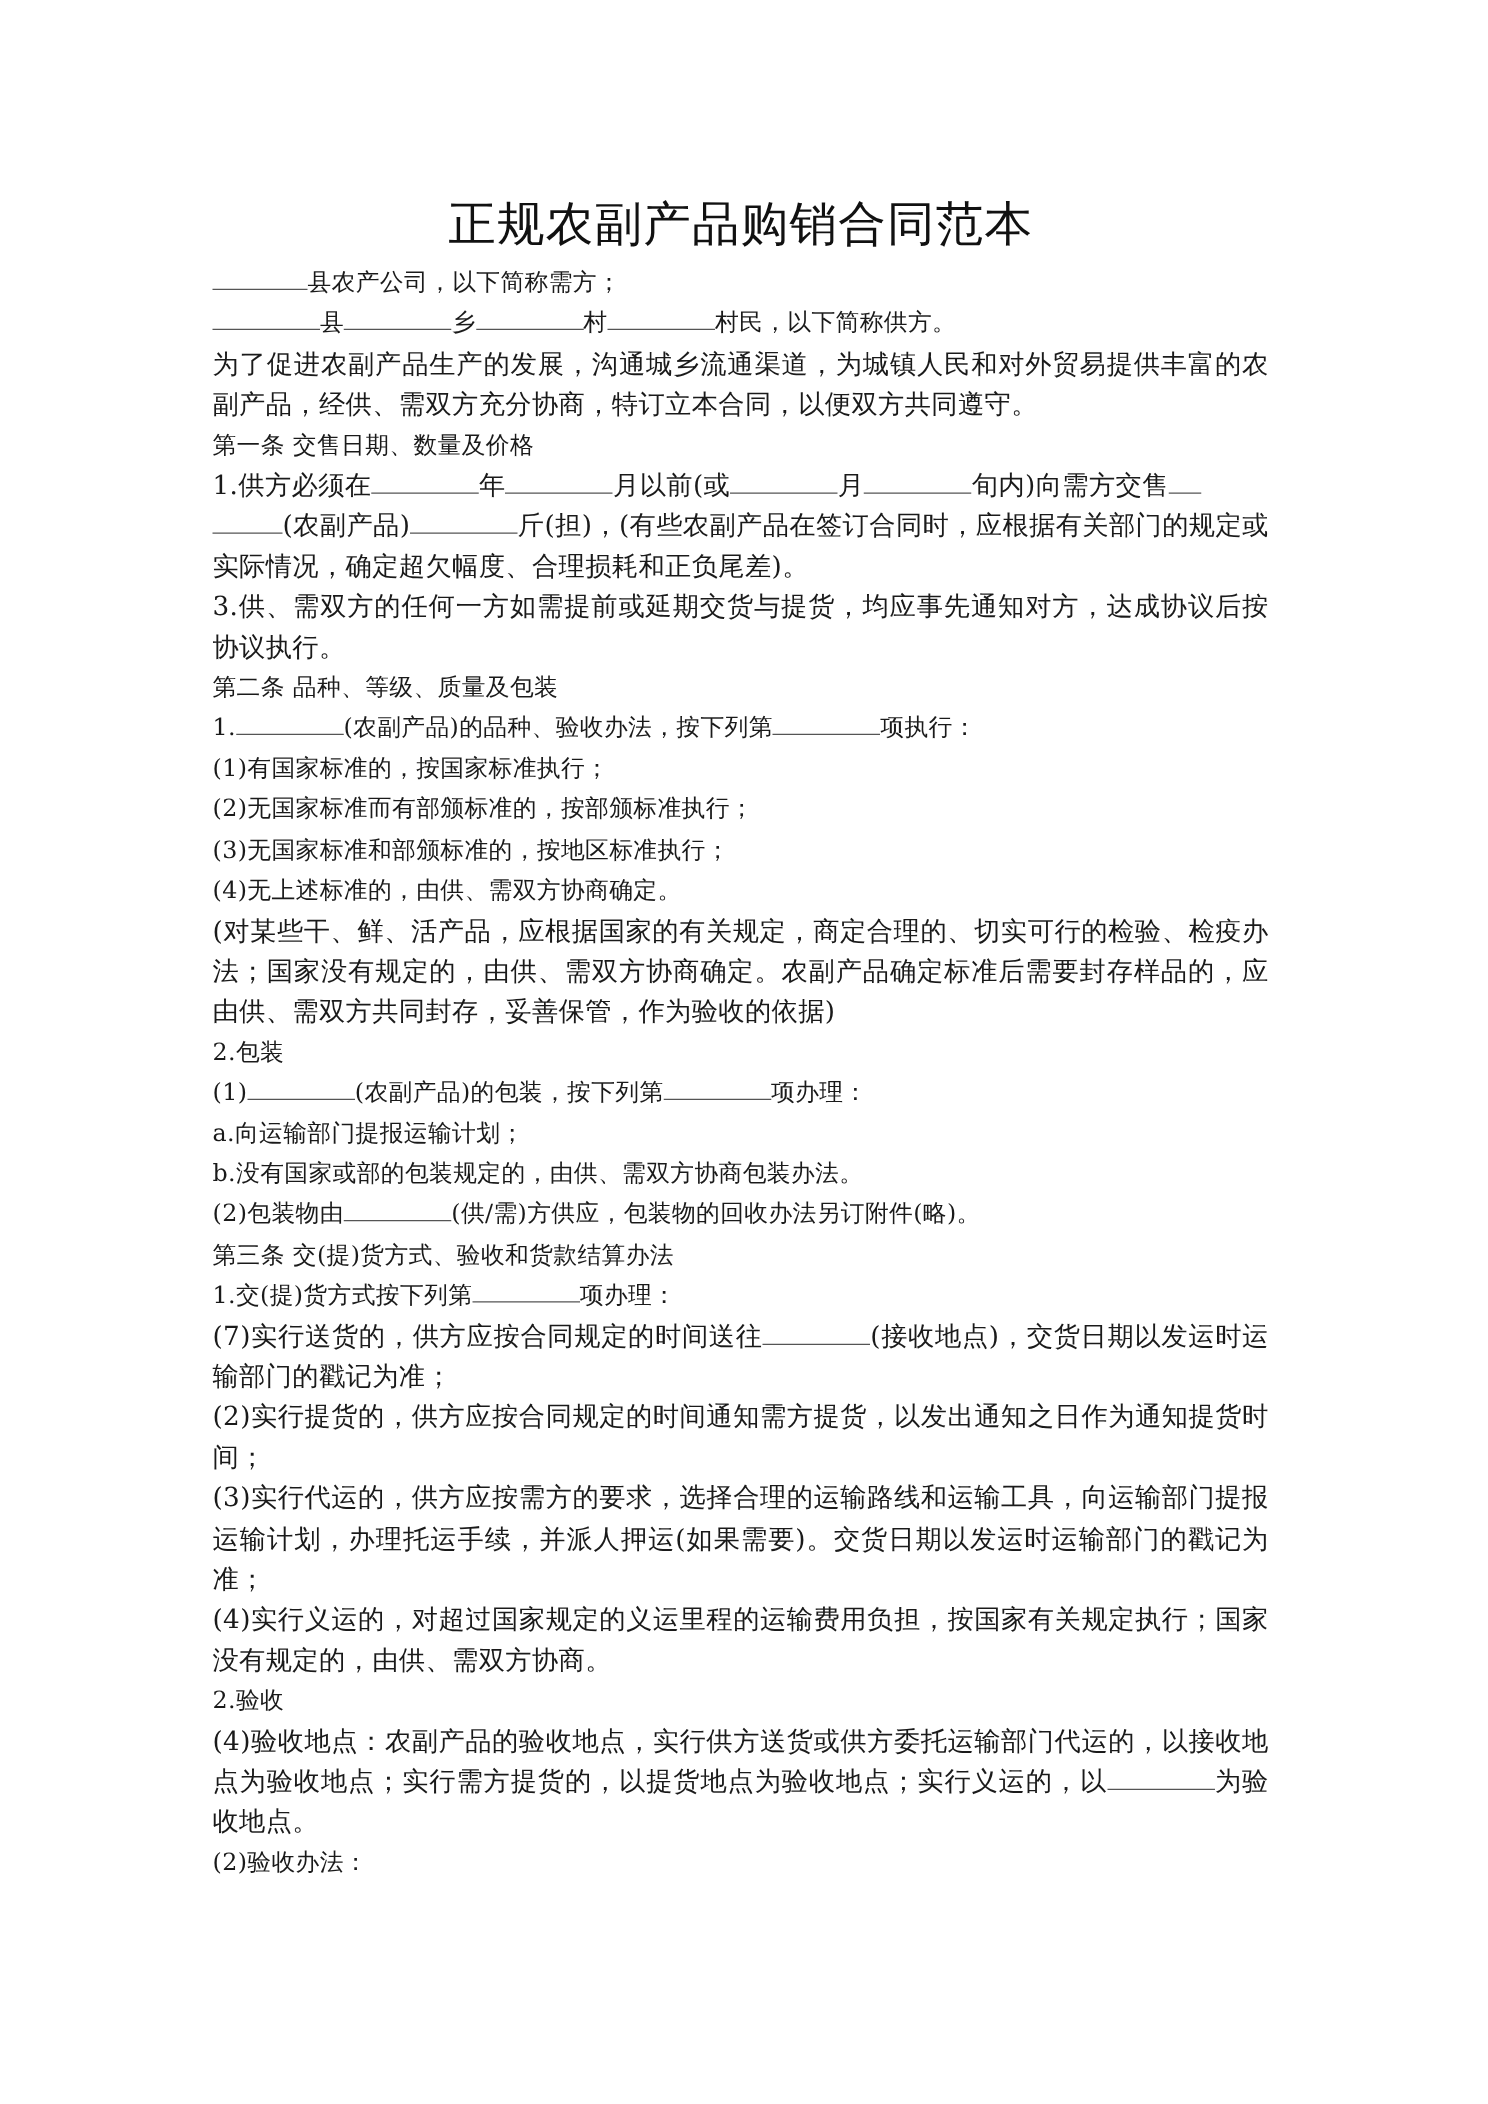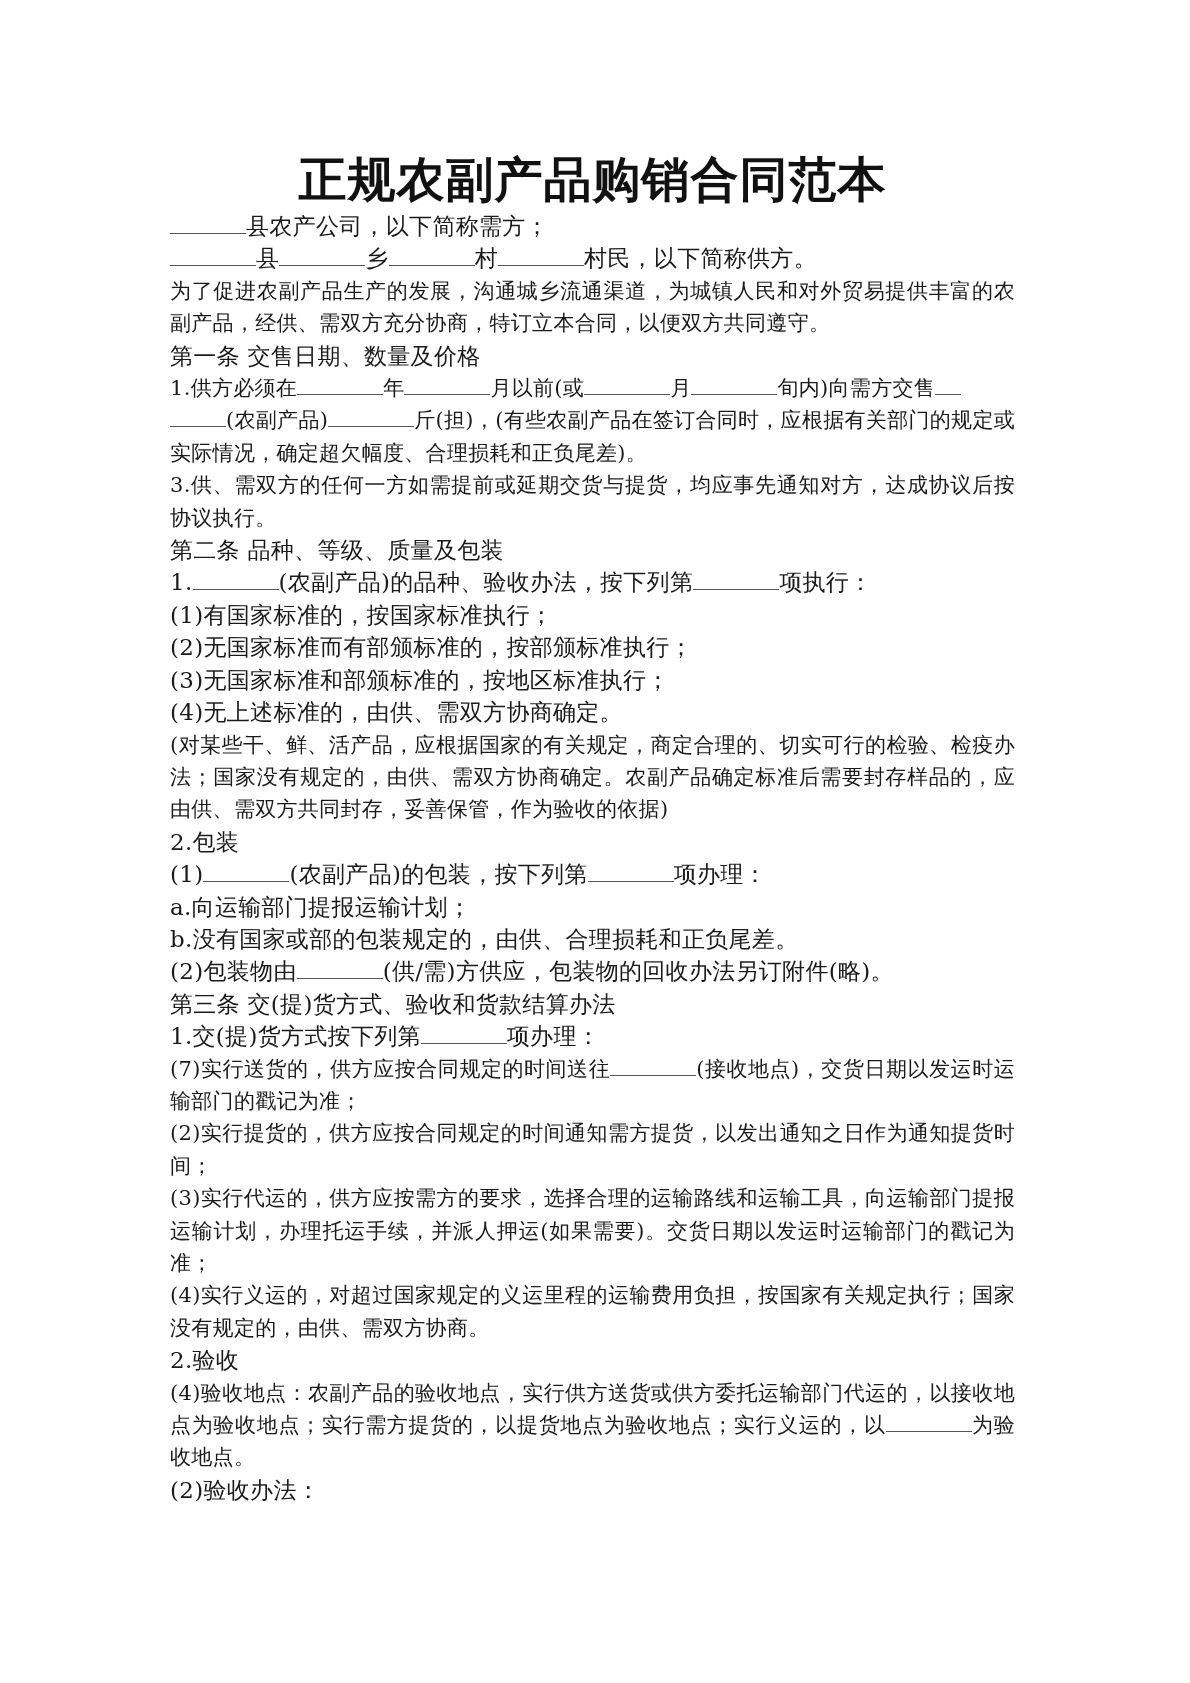--- a/index.html
+++ b/index.html
@@ -1,22 +1,22 @@
 <!DOCTYPE html>
 <html><head>
 <meta charset="utf-8">
 <style>
   html, body { margin: 0; padding: 0; background: #ffffff; }
   body { width: 1190px; height: 1683px; position: relative; overflow: hidden;
          font-family: "DejaVu Serif", "Liberation Serif", serif; color: #1a1a1a; }
   .page { position: absolute; left: 170px; top: 150px; width: 845px; }
   .title { text-align: center; font-family: "DejaVu Sans", "Liberation Sans", sans-serif;
-           font-weight: bold; font-size: 48px; letter-spacing: 1px; line-height: 58px;
+           font-weight: normal; font-size: 38px; letter-spacing: 1px; line-height: 58px;
            height: 58px; margin: 0 0 2px 0; color: #111; }
-  .line { font-size: 23px; line-height: 32.4px; white-space: nowrap; letter-spacing: 0.3px; }
+  .line { font-size: 19px; line-height: 32.4px; white-space: nowrap; letter-spacing: 0.3px; }
   .para { font-size: 21px; line-height: 32.4px; text-align: justify; text-align-last: left; letter-spacing: 0.3px; }
   .blank { display: inline-block; border-bottom: 1px solid #555; height: 1px; vertical-align: baseline; }
   .b8 { width: 76px; }
   .b9 { width: 86px; }
   .b3 { width: 26px; }
   .b6 { width: 56px; }
 </style>
 </head>
 <body>
 
@@ -44,21 +44,21 @@
   <div class="line">(3)无国家标准和部颁标准的，按地区标准执行；</div>
   <div class="line">(4)无上述标准的，由供、需双方协商确定。</div>
 
   <div class="para">(对某些干、鲜、活产品，应根据国家的有关规定，商定合理的、切实可行的检验、检疫办法；国家没有规定的，由供、需双方协商确定。农副产品确定标准后需要封存样品的，应由供、需双方共同封存，妥善保管，作为验收的依据)</div>
 
   <div class="line">2.包装</div>
 
   <div class="line"><span>(1)</span><span class="blank b9"></span><span>(农副产品)的包装，按下列第</span><span class="blank b9"></span><span>项办理：</span></div>
 
   <div class="line">a.向运输部门提报运输计划；</div>
-  <div class="line">b.没有国家或部的包装规定的，由供、合理损耗和正负尾差。</div>
+  <div class="line">b.没有国家或部的包装规定的，由供、需双方协商包装办法。</div>
 
   <div class="line"><span>(2)包装物由</span><span class="blank b9"></span><span>(供/需)方供应，包装物的回收办法另订附件(略)。</span></div>
 
   <div class="line">第三条 交(提)货方式、验收和货款结算办法</div>
 
   <div class="line"><span>1.交(提)货方式按下列第</span><span class="blank b9"></span><span>项办理：</span></div>
 
   <div class="para"><span>(7)实行送货的，供方应按合同规定的时间送往</span><span class="blank b9"></span><span>(接收地点)，交货日期以发运时运输部门的戳记为准；</span></div>
 
   <div class="para">(2)实行提货的，供方应按合同规定的时间通知需方提货，以发出通知之日作为通知提货时间；</div>

